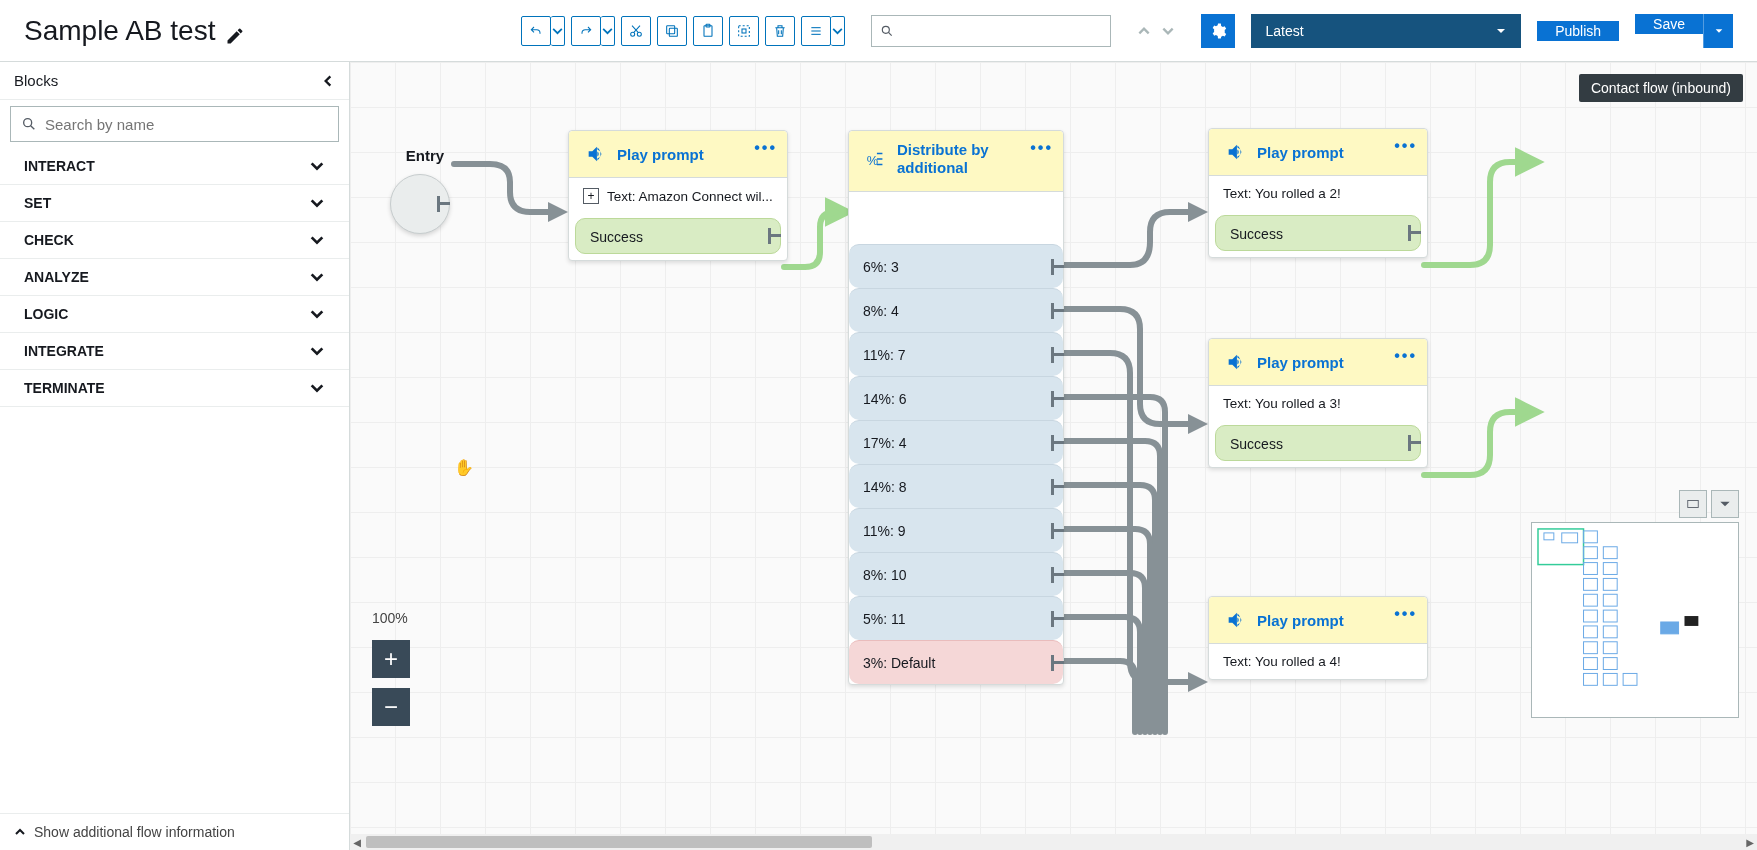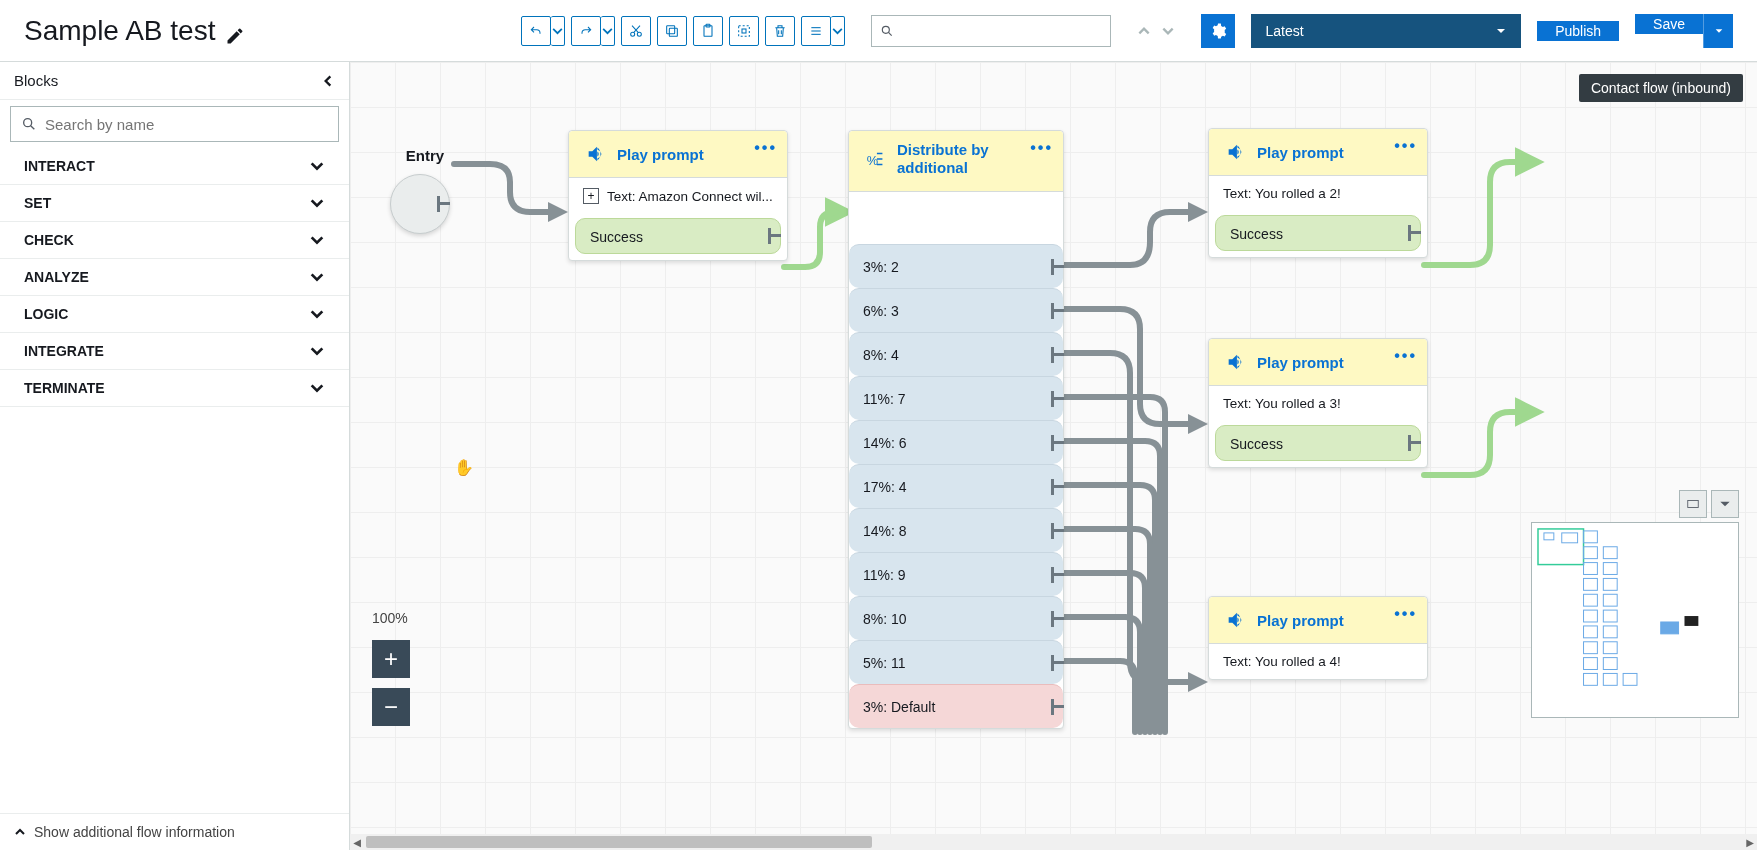--- a/index.html
+++ b/index.html
@@ -349,21 +349,20 @@
     <div class="node" style="left:498px; top:68px; width:216px;">
       <div class="node-head" style="padding:10px 16px 14px 16px;">
         <svg viewBox="0 0 24 24">
             <text x="2" y="18" font-size="14" fill="#0972d3">%</text>
             <path d="M13 6l6 0M13 12l6 0M13 18l6 0" stroke="#0972d3" stroke-width="1.5"></path>
           </svg>
         <span class="title-t" style="line-height:1.2">Distribute by additional</span>
         <span class="dots">•••</span>
       </div>
       <div style="height:52px"></div>
-      <div class="port blue"><span>3%: 2</span><div class="out"></div></div>
       <div class="port blue"><span>6%: 3</span><div class="out"></div></div>
       <div class="port blue"><span>8%: 4</span><div class="out"></div></div>
       <div class="port blue"><span>11%: 7</span><div class="out"></div></div>
       <div class="port blue"><span>14%: 6</span><div class="out"></div></div>
       <div class="port blue"><span>17%: 4</span><div class="out"></div></div>
       <div class="port blue"><span>14%: 8</span><div class="out"></div></div>
       <div class="port blue"><span>11%: 9</span><div class="out"></div></div>
       <div class="port blue"><span>8%: 10</span><div class="out"></div></div>
       <div class="port blue"><span>5%: 11</span><div class="out"></div></div>
       <div class="port pink"><span>3%: Default</span><div class="out"></div></div>

